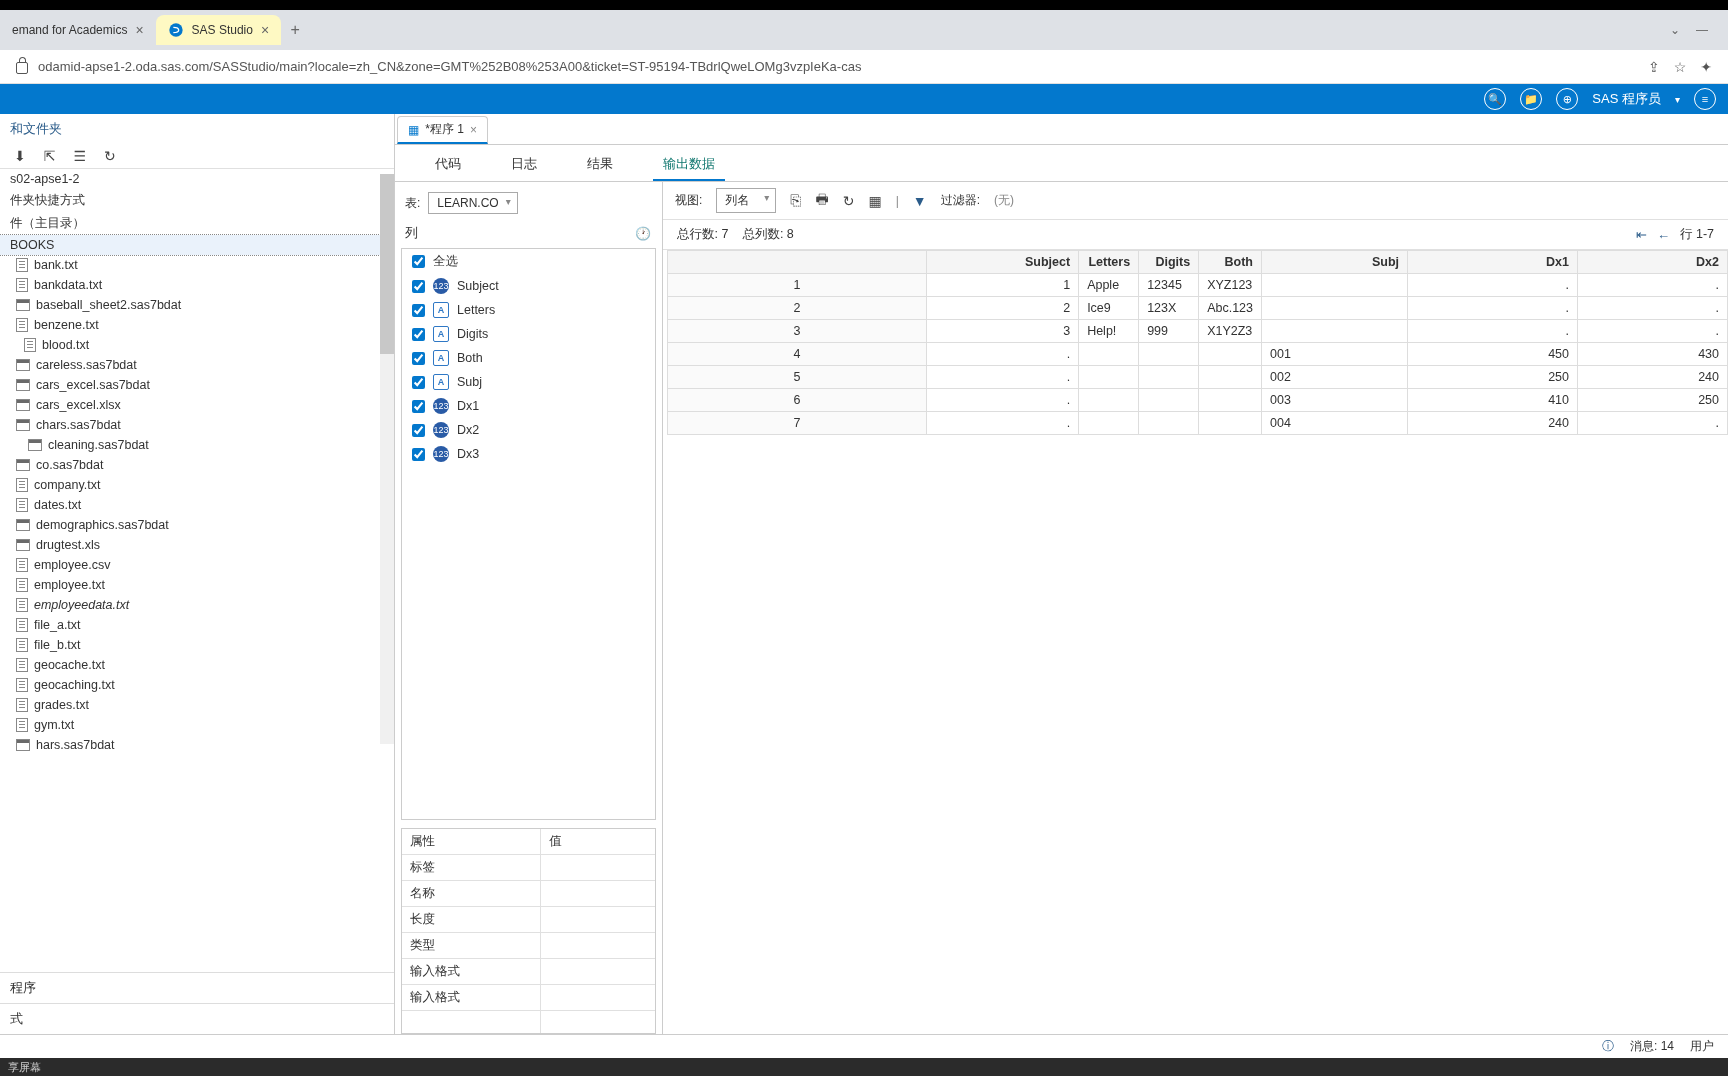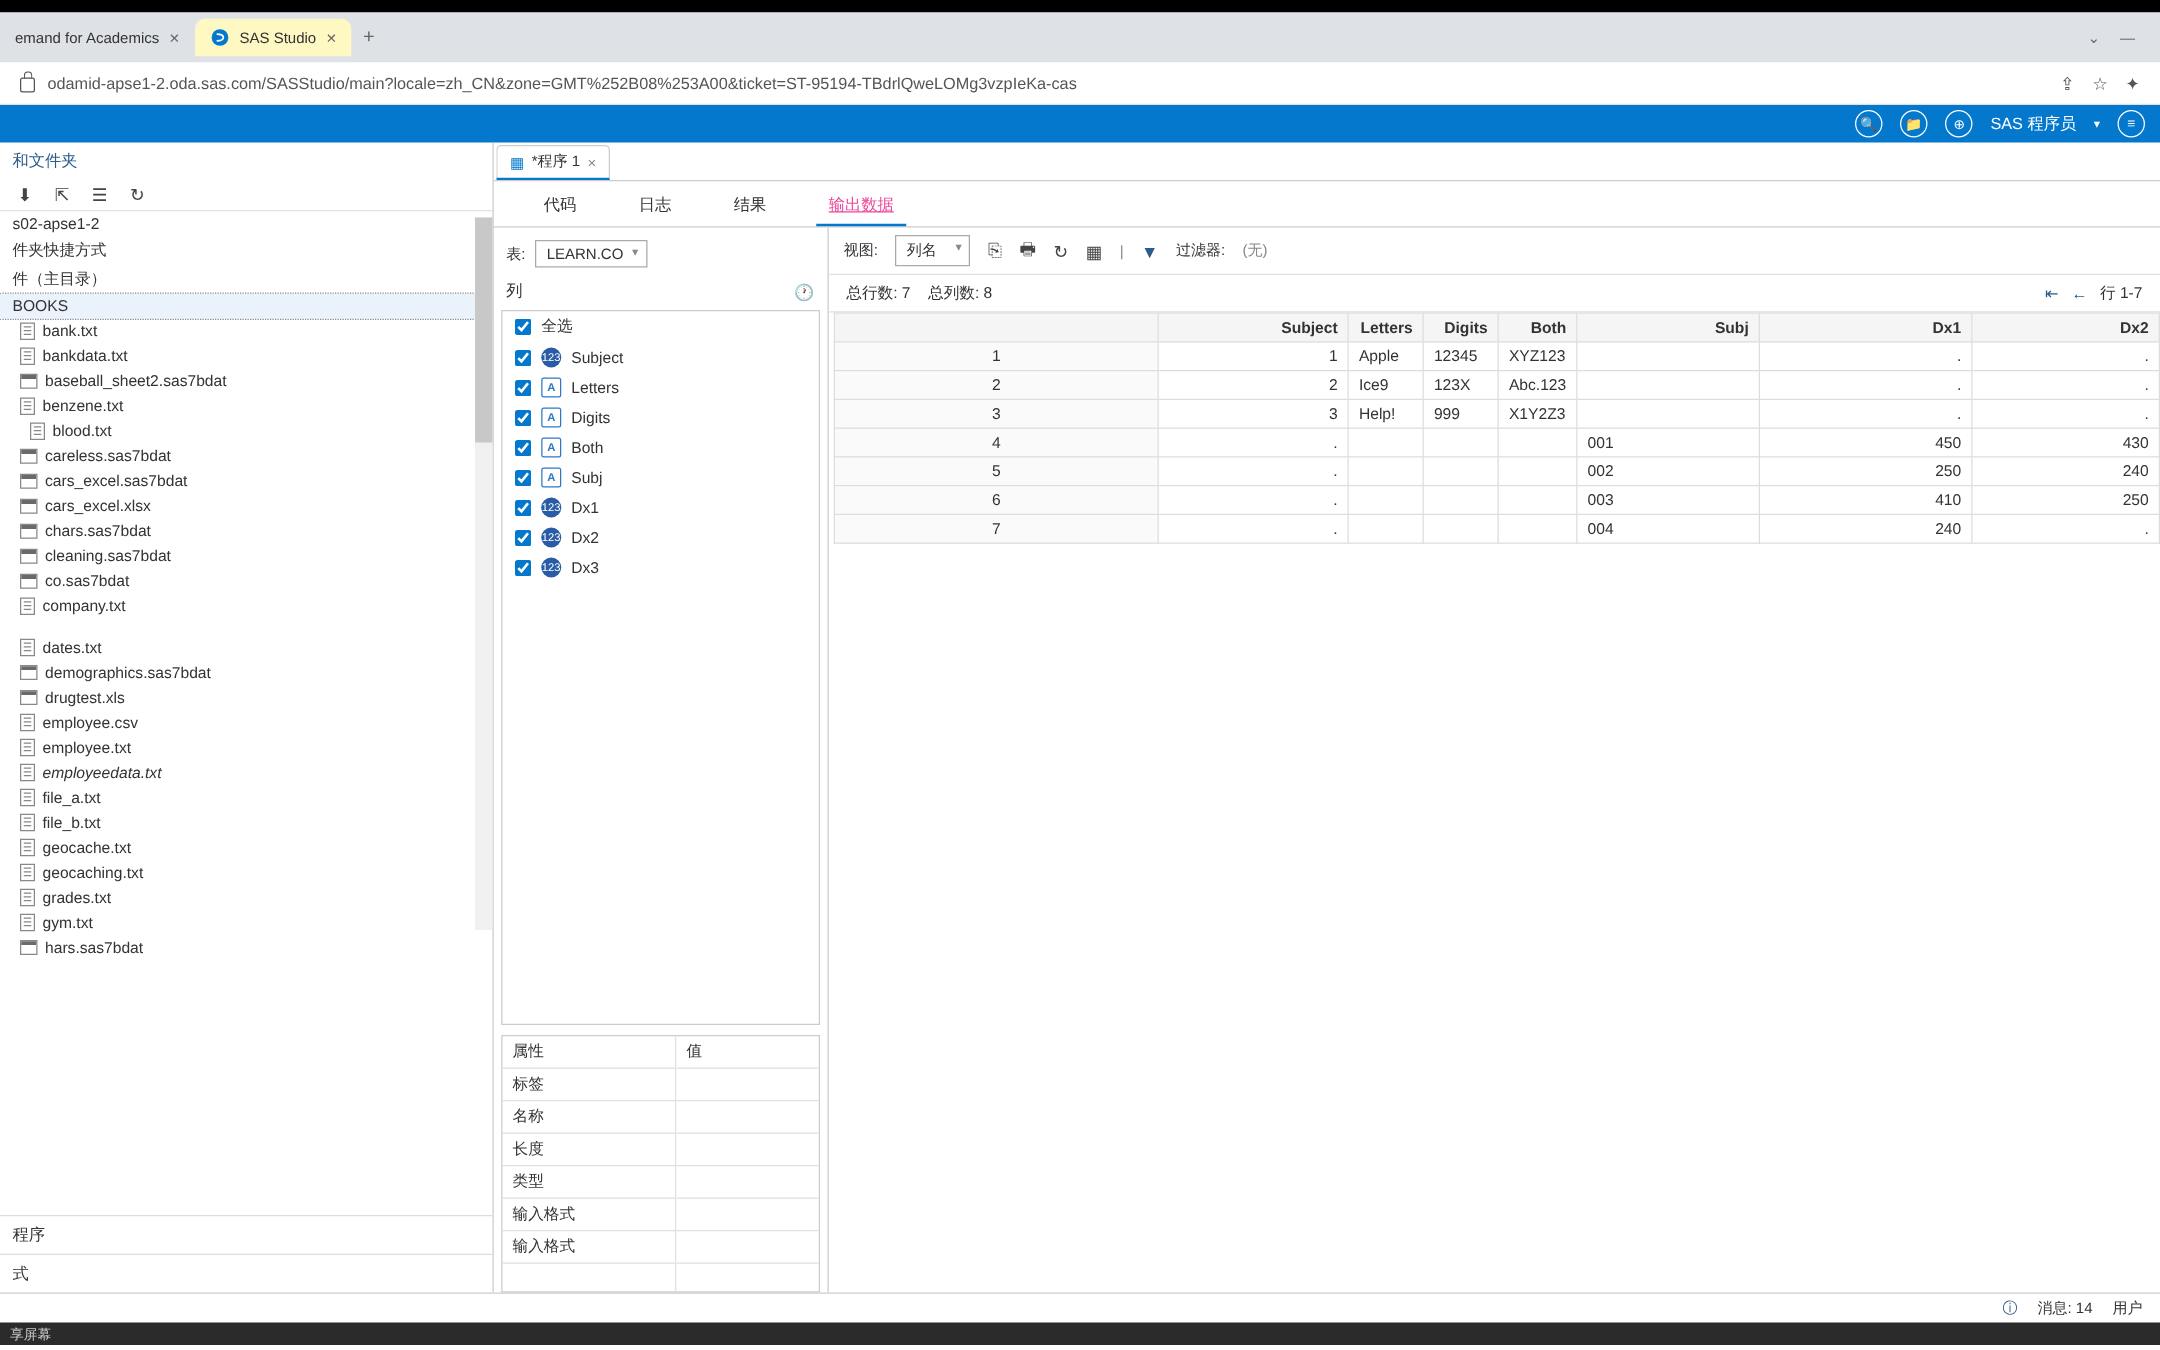--- a/index.html
+++ b/index.html
@@ -30,21 +30,21 @@
 .file-icon.txt::after { content: ""; position: absolute; top: 2px; left: 2px; right: 2px; height: 1px; background: #888; box-shadow: 0 3px 0 #888, 0 6px 0 #888; }
 .sas-data-icon { width: 14px; height: 12px; display: inline-block; background: linear-gradient(#6a6a6a 0 3px, #fff 3px 6px, #fff 6px 9px, #fff 9px); border: 1px solid #888; }
 .sidebar-scroll { position: absolute; right: 0; top: 60px; width: 14px; height: 570px; background: #f0f0f0; }
 .sidebar-scroll-thumb { width: 14px; height: 180px; background: #c8c8c8; }
 .sidebar-footer1, .sidebar-footer2 { padding: 6px 10px; border-top: 1px solid #ddd; font-size: 13px; }
 .content { flex: 1; display: flex; flex-direction: column; }
 .program-tab-bar { display: flex; border-bottom: 1px solid #ccc; }
 .program-tab { border: 1px solid #ccc; border-bottom: 2px solid #0378cd; padding: 4px 10px; border-radius: 4px 4px 0 0; display: flex; align-items: center; gap: 6px; font-size: 12px; background: #fff; margin-top: 2px; margin-left: 2px; }
 .view-tabs { display: flex; gap: 30px; padding: 6px 30px 0 30px; border-bottom: 1px solid #ccc; }
 .view-tab { padding: 4px 10px 6px; font-size: 13px; cursor: pointer; }
-.view-tab.active { color: #ec4899; border-bottom: 2px solid #0378cd; text-decoration: underline; }
+.view-tab.active { color: #0f766e; border-bottom: 2px solid #0378cd; }
 .work-area { display: flex; flex: 1; }
 .columns-panel { width: 268px; border-right: 1px solid #ccc; display: flex; flex-direction: column; padding-top: 6px; }
 .cp-row { display: flex; align-items: center; gap: 8px; padding: 4px 10px; font-size: 12px; }
 .cp-select { border: 1px solid #aaa; padding: 3px 18px 3px 8px; background: #fff; position: relative; min-width: 86px; font-size: 12px; }
 .cp-select::after { content: "▾"; position: absolute; right: 6px; color: #888; font-size: 10px; }
 .cp-header { padding: 6px 10px; display: flex; justify-content: space-between; align-items: center; font-size: 13px; }
 .cp-clock { color: #777; }
 .col-list { flex: 1; border: 1px solid #ccc; margin: 0 6px; }
 .col-item { display: flex; align-items: center; gap: 8px; padding: 4px 10px; font-size: 12.5px; }
 .col-item input[type=checkbox] { accent-color: #0378cd; }
@@ -183,33 +183,33 @@
           <span>cars_excel.sas7bdat</span>
         </div>
         <div class="tree-item" style="padding-left: 16px;">
           <span class="sas-data-icon"></span>
           <span>cars_excel.xlsx</span>
         </div>
         <div class="tree-item" style="padding-left: 16px;">
           <span class="sas-data-icon"></span>
           <span>chars.sas7bdat</span>
         </div>
-        <div class="tree-item" style="padding-left: 16px;">
+        <div class="tree-item" style="padding-left: 28px;">
           <span class="sas-data-icon"></span>
           <span>cleaning.sas7bdat</span>
         </div>
         <div class="tree-item" style="padding-left: 16px;">
           <span class="sas-data-icon"></span>
           <span>co.sas7bdat</span>
         </div>
         <div class="tree-item" style="padding-left: 16px;">
           <span class="file-icon txt"></span>
           <span>company.txt</span>
         </div>
-        <div class="tree-item" style="padding-left: 16px; margin-top: 13px;">
+        <div class="tree-item" style="padding-left: 16px;">
           <span class="file-icon txt"></span>
           <span>dates.txt</span>
         </div>
         <div class="tree-item" style="padding-left: 16px;">
           <span class="sas-data-icon"></span>
           <span>demographics.sas7bdat</span>
         </div>
         <div class="tree-item" style="padding-left: 16px;">
           <span class="sas-data-icon"></span>
           <span>drugtest.xls</span>

